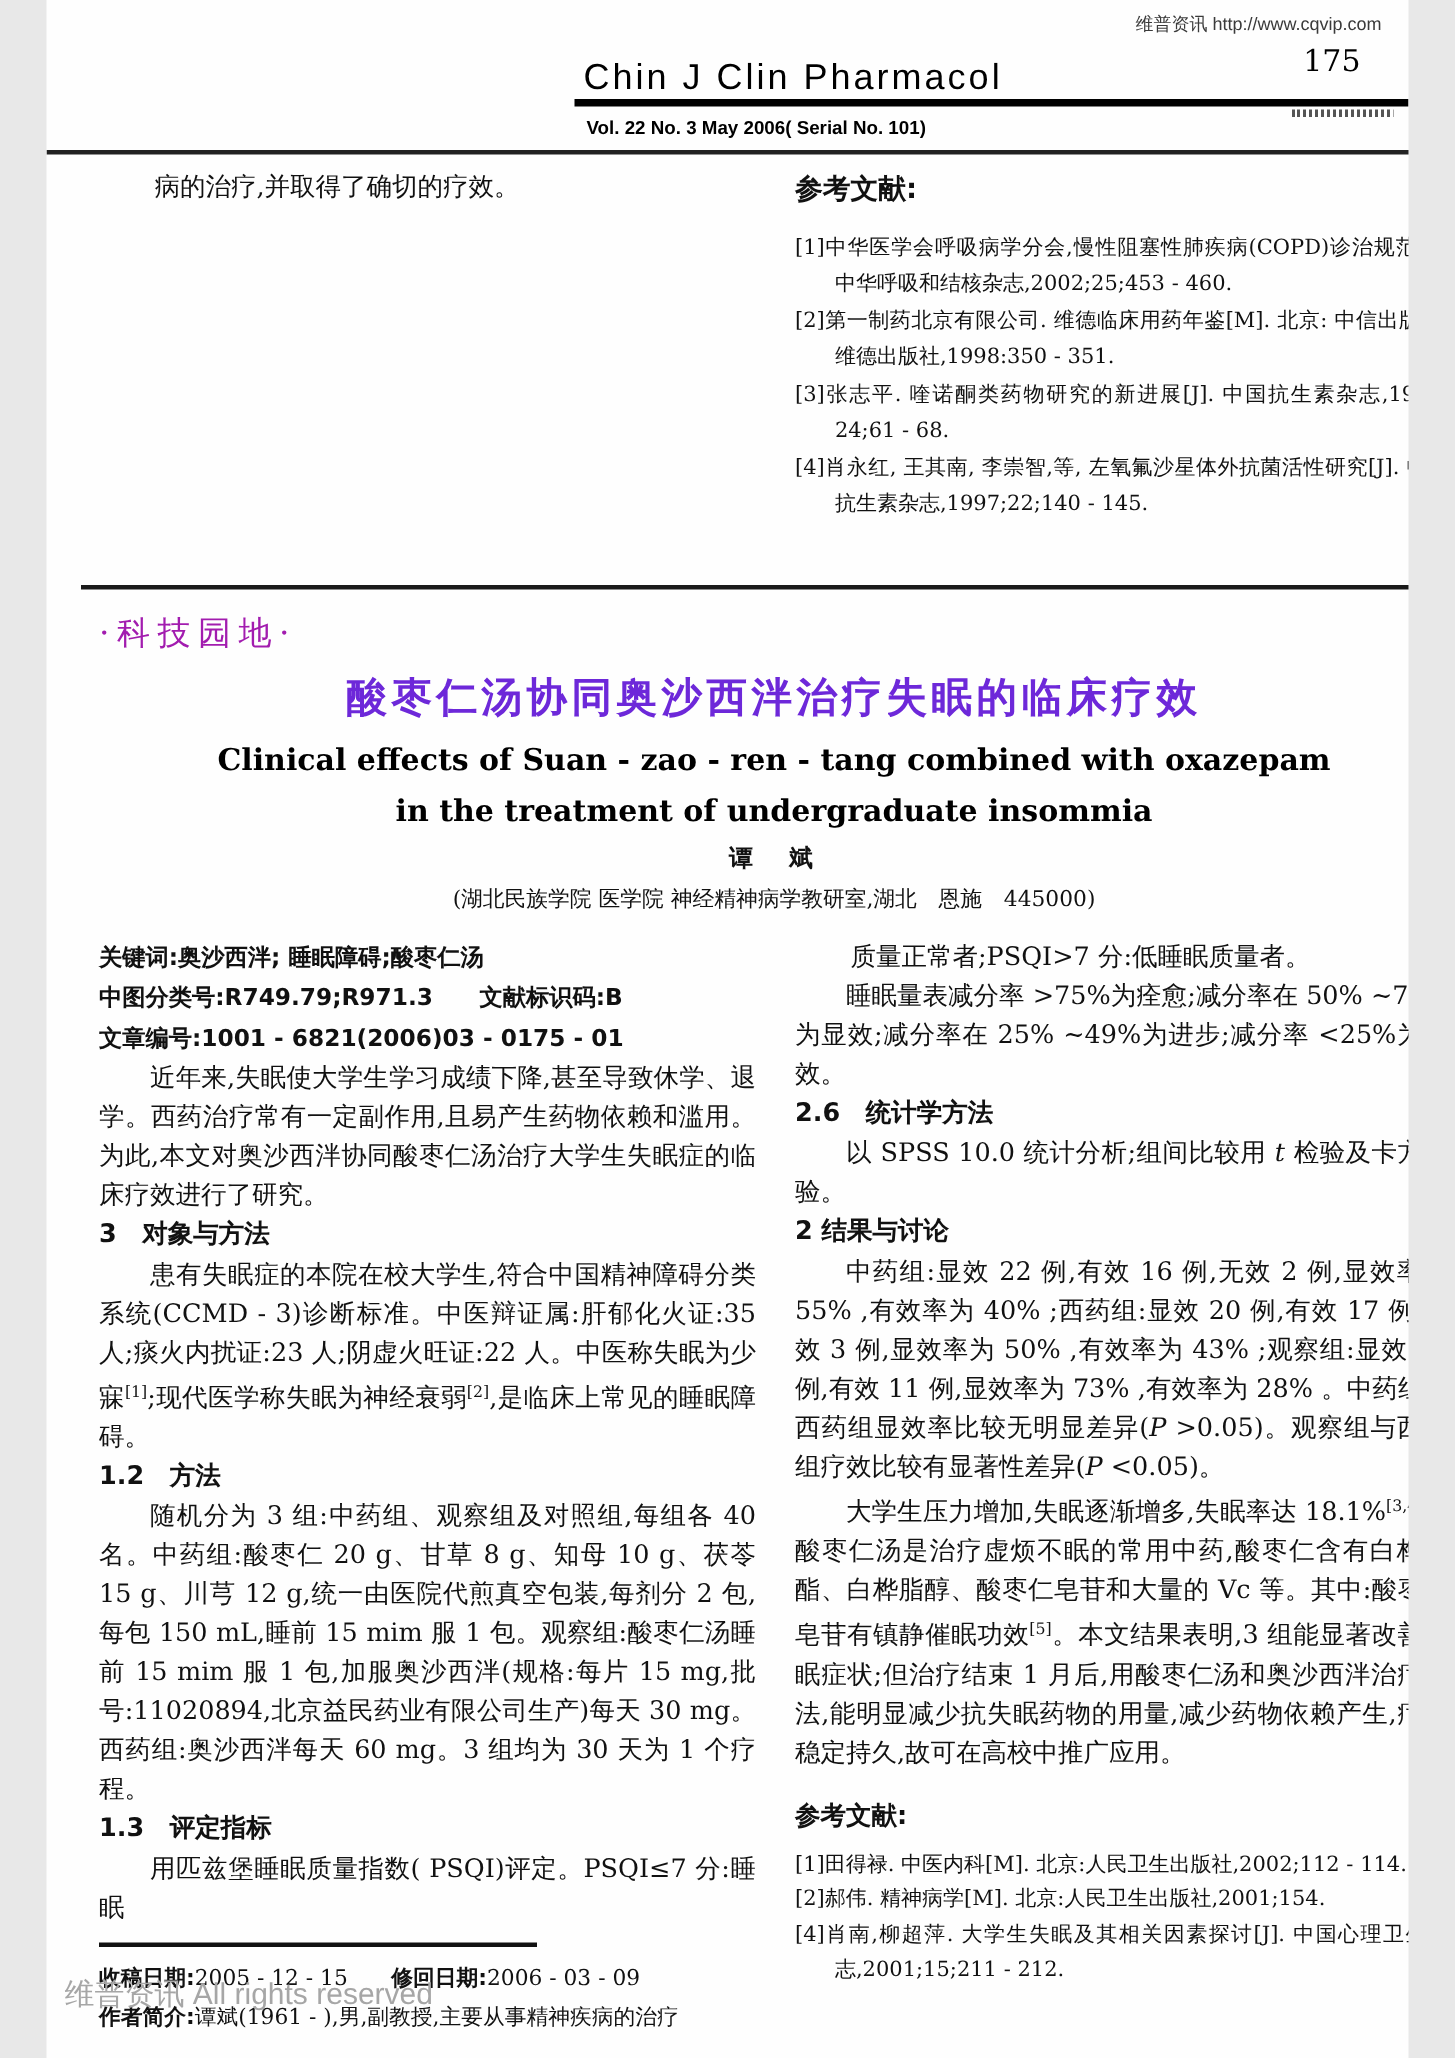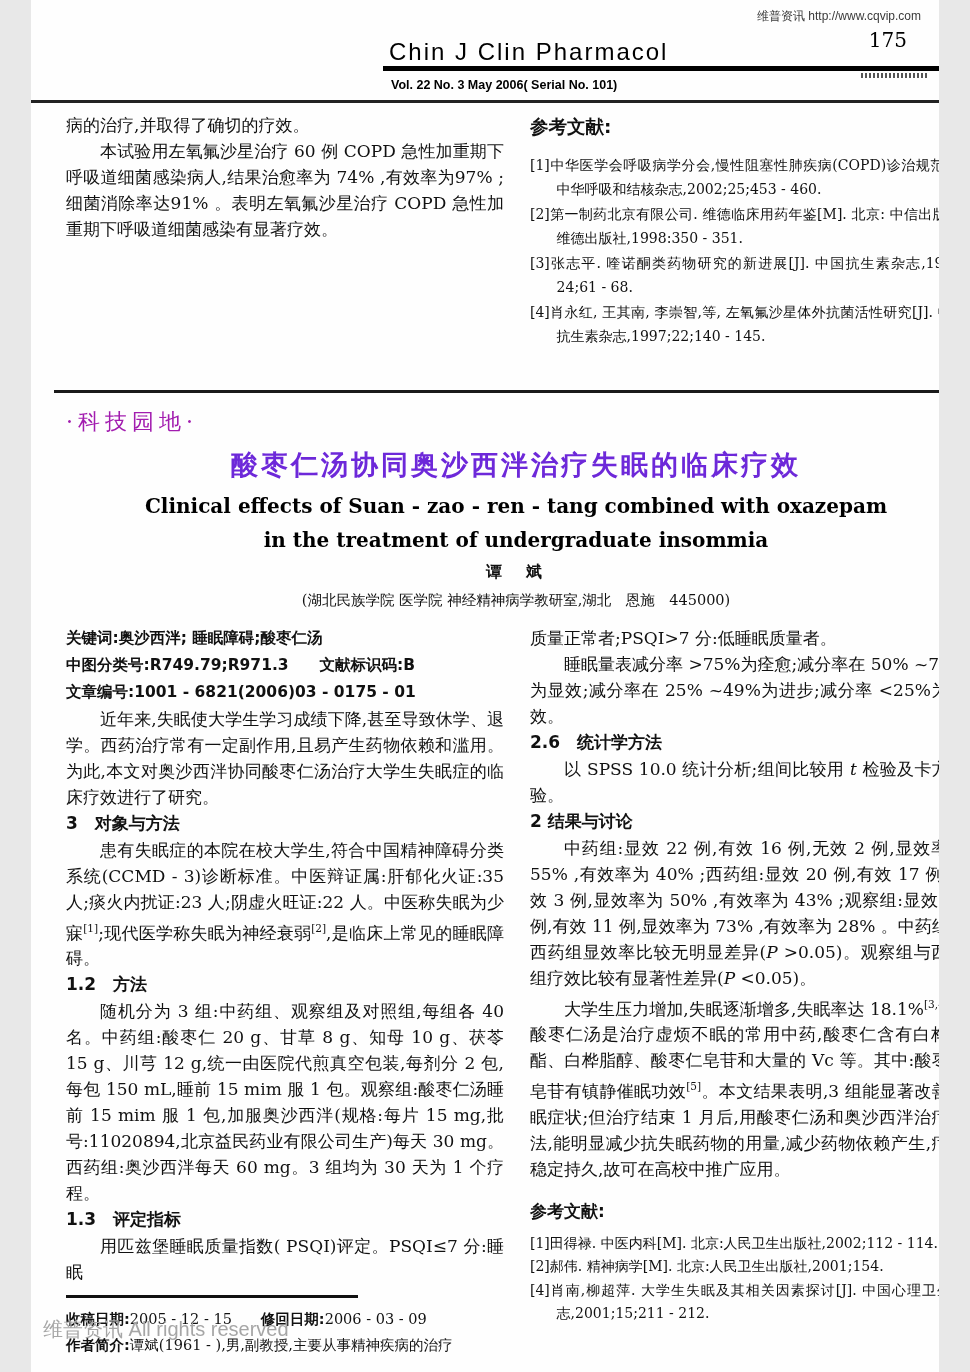--- a/index.html
+++ b/index.html
@@ -47,21 +47,21 @@
   
   .content { position:absolute; top:112px; left:35px; width:900px; }
   .columns { display:flex; gap:26px; }
   .col-l { width:438px; flex:none; }
   .col-r { flex:1; min-width:0; }
   .a1 { min-height:268px; }
 
   p { margin:0; }
   .para, .cont { font-size:17px; line-height:26px; text-align:justify; }
   .para { text-indent:2em; }
-  .cont { text-indent:0; }
+  .cont { text-indent:0;margin-left:37px; }
   .head {
     font-size:17px; line-height:27px; font-weight:bold;
     font-family:"DejaVu Sans","Liberation Sans",sans-serif;
   }
   .meta {
     font-size:15.5px; line-height:27px; font-weight:bold;
     font-family:"DejaVu Sans","Liberation Sans",sans-serif;
   }
   sup { font-size:0.62em; }
   i { font-family:"DejaVu Serif","Liberation Serif",serif; }
@@ -121,21 +121,20 @@
   <div class="rule-thick"></div>
   <div class="page-number-hatch"></div>
   <div class="issue-line">Vol. 22 No. 3 May 2006( Serial No. 101)</div>
   <div class="rule-thin"></div>
 
   <div class="content">
 
     <div class="columns a1">
       <div class="col-l">
           <p class="cont">病的治疗,并取得了确切的疗效。</p>
-          <p class="para">本试验用左氧氟沙星治疗 60 例 COPD 急性加重期下呼吸道细菌感染病人,结果治愈率为 74% ,有效率为97% ;细菌消除率达91% 。表明左氧氟沙星治疗 COPD 急性加重期下呼吸道细菌感染有显著疗效。</p>
         </div>
       <div class="col-r">
         <div class="ref-heading">参考文献:</div>
         <div>
             <p class="ref">[1]中华医学会呼吸病学分会,慢性阻塞性肺疾病(COPD)诊治规范[J]. 中华呼吸和结核杂志,2002;25;453 - 460.</p>
             <p class="ref">[2]第一制药北京有限公司. 维德临床用药年鉴[M]. 北京: 中信出版社;维德出版社,1998:350 - 351.</p>
             <p class="ref">[3]张志平. 喹诺酮类药物研究的新进展[J]. 中国抗生素杂志,1999; 24;61 - 68.</p>
             <p class="ref">[4]肖永红, 王其南, 李崇智,等, 左氧氟沙星体外抗菌活性研究[J]. 中国抗生素杂志,1997;22;140 - 145.</p>
           </div>
       </div>

